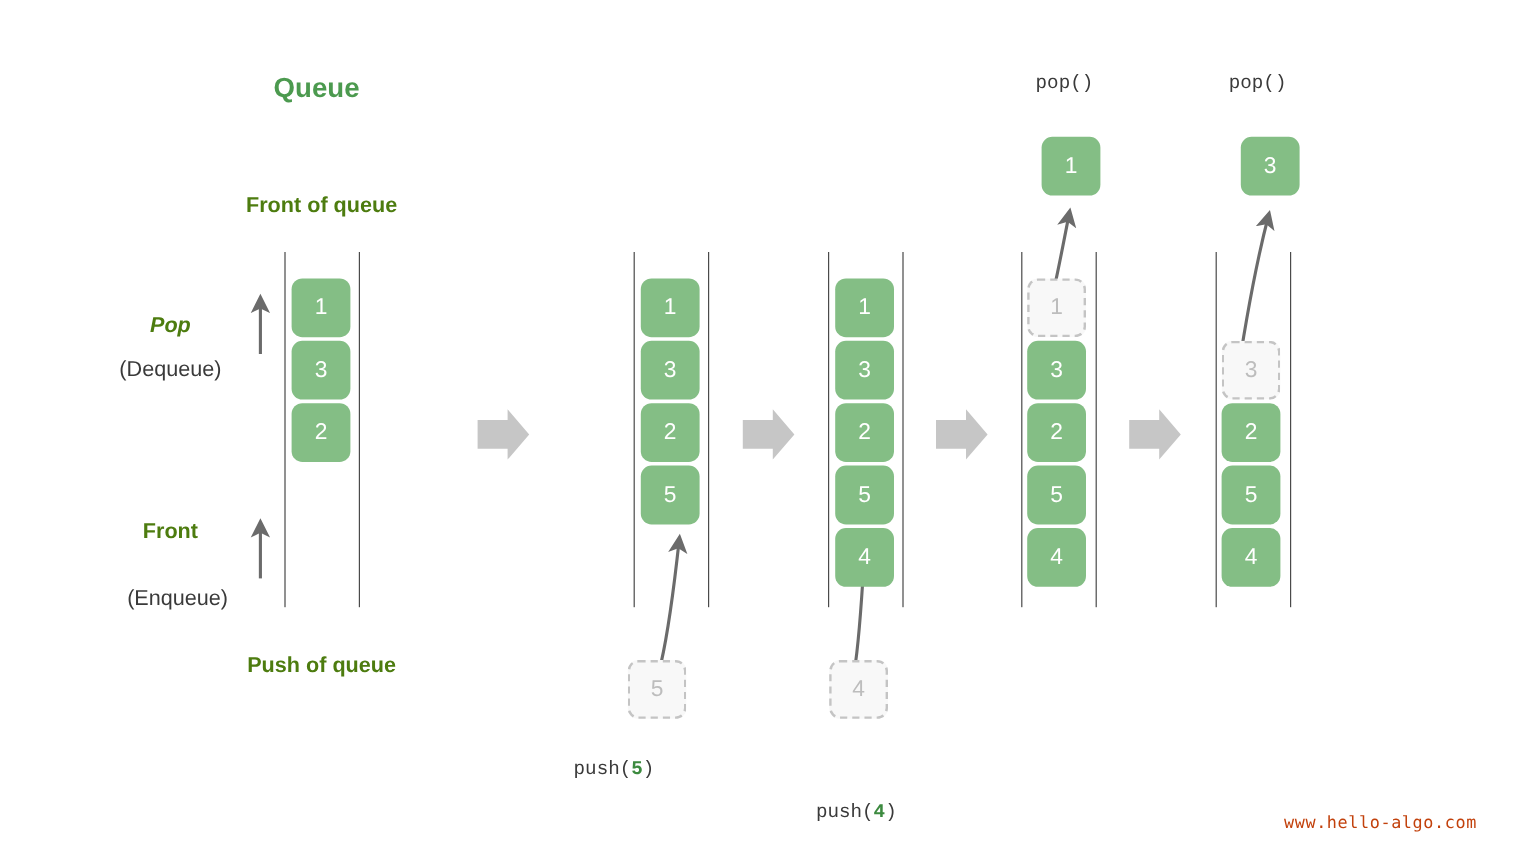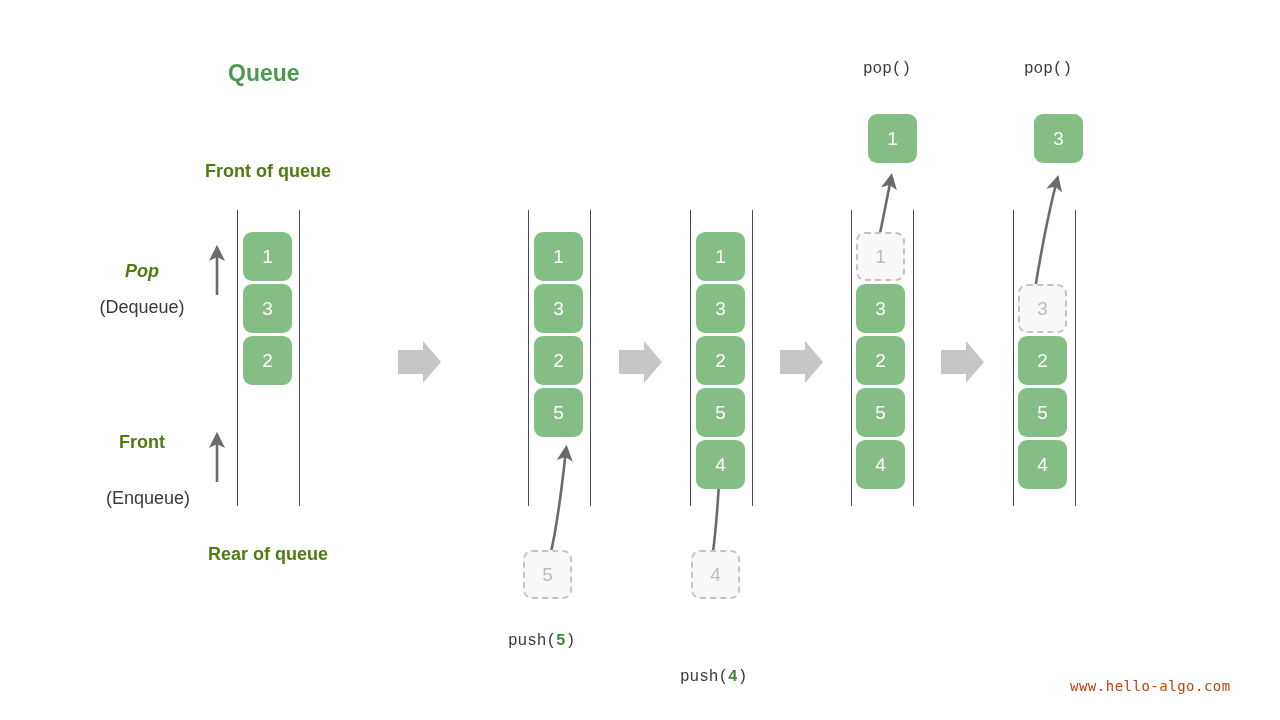--- a/index.html
+++ b/index.html
@@ -155,29 +155,29 @@
 
     <g>
       <path d="M1029,328 C1036,280 1044,230 1057,180" fill="none" stroke="#6B6B6B" stroke-width="2.6" marker-end="url(#grayhead)"></path>
     </g>
   </svg>
 
   <div class="title" style="left:228px; top:60px;">Queue</div>
 
   <div class="lbl-bold" style="left:188px; top:161px; width:160px;">Front of queue</div>
 
-  <div class="lbl-bold" style="left:192px; top:544px; width:152px;">Rear of queue</div>
+  <div class="lbl-bold" style="left:192px; top:544px; width:152px;">Push of queue</div>
 
   <div class="lbl-bold" style="left:82px; top:261px; width:120px;font-style:italic;">Pop</div>
   <div class="lbl-plain" style="left:82px; top:297px; width:120px;">(Dequeue)</div>
 
   <div class="lbl-bold" style="left:82px; top:432px; width:120px;">Front</div>
   <div class="lbl-plain" style="left:88px; top:468px; width:120px;margin-top:20px;">(Enqueue)</div>
 
-  <div class="mono-op" style="left:508px; top:632px;">
+  <div class="mono-op" style="left:478px; top:632px;">
     <span>push(</span><span class="arg">5</span><span>)</span>
   </div>
   <div class="mono-op" style="left:680px; top:668px;">
     <span>push(</span><span class="arg">4</span><span>)</span>
   </div>
 
   <div class="mono-op" style="left:863px; top:60px;">pop()</div>
   <div class="mono-op" style="left:1024px; top:60px;">pop()</div>
 
   <div class="rail" style="left:237px; top:210px; height:296px;"></div>

